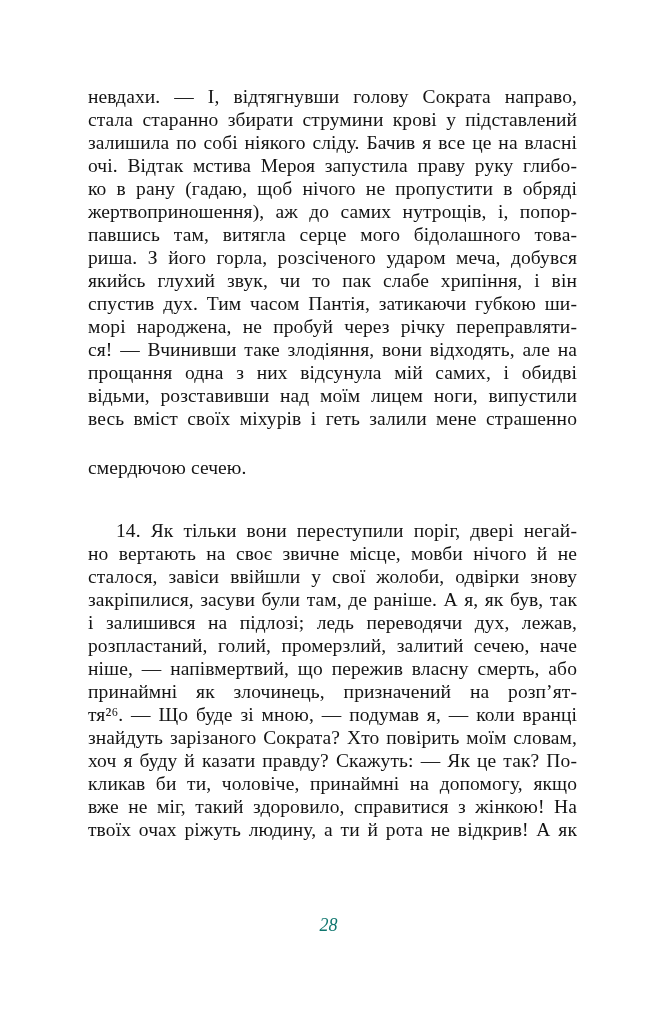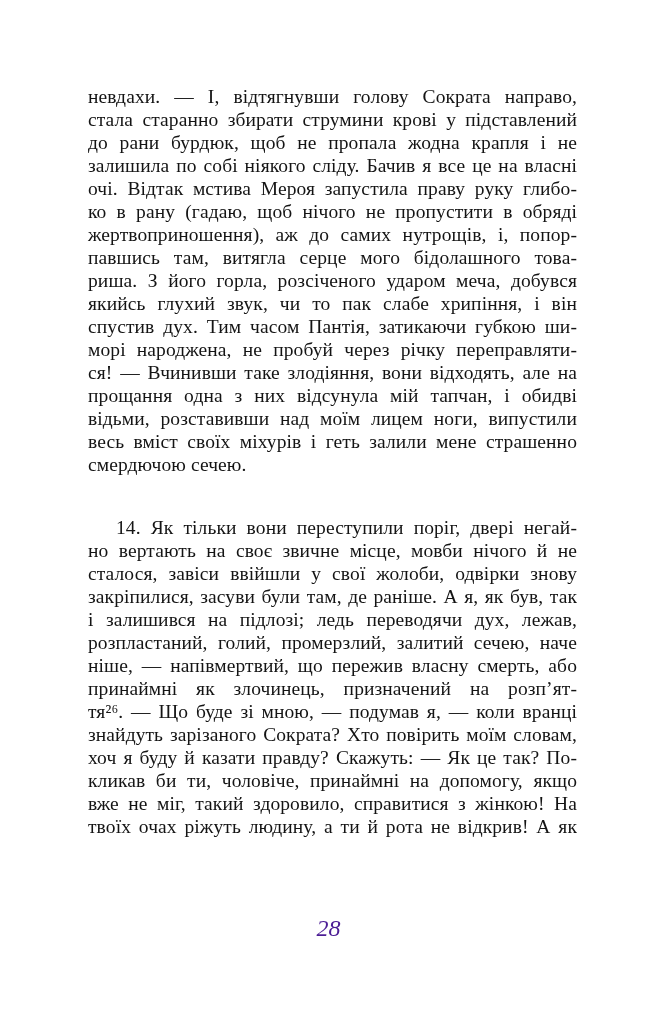--- a/index.html
+++ b/index.html
@@ -36,52 +36,52 @@
     white-space: normal;
     text-align: justify;
     text-align-last: justify;
     letter-spacing: 0.1px;
   }
   .text-line.first-indent {
     text-indent: 28px;
   }
   .text-line.last-short {
     text-align-last: left;
+    margin-top: 26px;
   }
   .page-number {
     position: absolute;
     top: 915px;
     left: 0;
     width: 657px;
     text-align: center;
-    font-size: 24px;
+    font-size: 18px;
     font-style: italic;
-    color: #4c1d95;
+    color: #0f766e;
   }
 </style>
 </head>
 <body>
 
 <div class="book-page">
   <div class="body-text">
       <div class="paragraph">
         <div class="text-line">невдахи. — І, відтягнувши голову Сократа направо,</div>
         <div class="text-line">стала старанно збирати струмини крові у підставлений</div>
-        <div class="text-line">до рани бурдюк, щоб не пропала жодна крапля і не</div>
         <div class="text-line">залишила по собі ніякого сліду. Бачив я все це на власні</div>
         <div class="text-line">очі. Відтак мстива Мероя запустила праву руку глибо-</div>
         <div class="text-line">ко в рану (гадаю, щоб нічого не пропустити в обряді</div>
         <div class="text-line">жертвоприношення), аж до самих нутрощів, і, попор-</div>
         <div class="text-line">павшись там, витягла серце мого бідолашного това-</div>
         <div class="text-line">риша. З його горла, розсіченого ударом меча, добувся</div>
         <div class="text-line">якийсь глухий звук, чи то пак слабе хрипіння, і він</div>
         <div class="text-line">спустив дух. Тим часом Пантія, затикаючи губкою ши-</div>
         <div class="text-line">морі народжена, не пробуй через річку переправляти-</div>
         <div class="text-line">ся! — Вчинивши таке злодіяння, вони відходять, але на</div>
-        <div class="text-line">прощання одна з них відсунула мій тапчан, і обидві</div>
+        <div class="text-line">прощання одна з них відсунула мій самих, і обидві</div>
         <div class="text-line">відьми, розставивши над моїм лицем ноги, випустили</div>
         <div class="text-line">весь вміст своїх міхурів і геть залили мене страшенно</div>
         <div class="text-line last-short">смердючою сечею.</div>
       </div>
       <div class="paragraph">
         <div class="text-line first-indent">14. Як тільки вони переступили поріг, двері негай-</div>
         <div class="text-line">но вертають на своє звичне місце, мовби нічого й не</div>
         <div class="text-line">сталося, завіси ввійшли у свої жолоби, одвірки знову</div>
         <div class="text-line">закріпилися, засуви були там, де раніше. А я, як був, так</div>
         <div class="text-line">і залишився на підлозі; ледь переводячи дух, лежав,</div>

